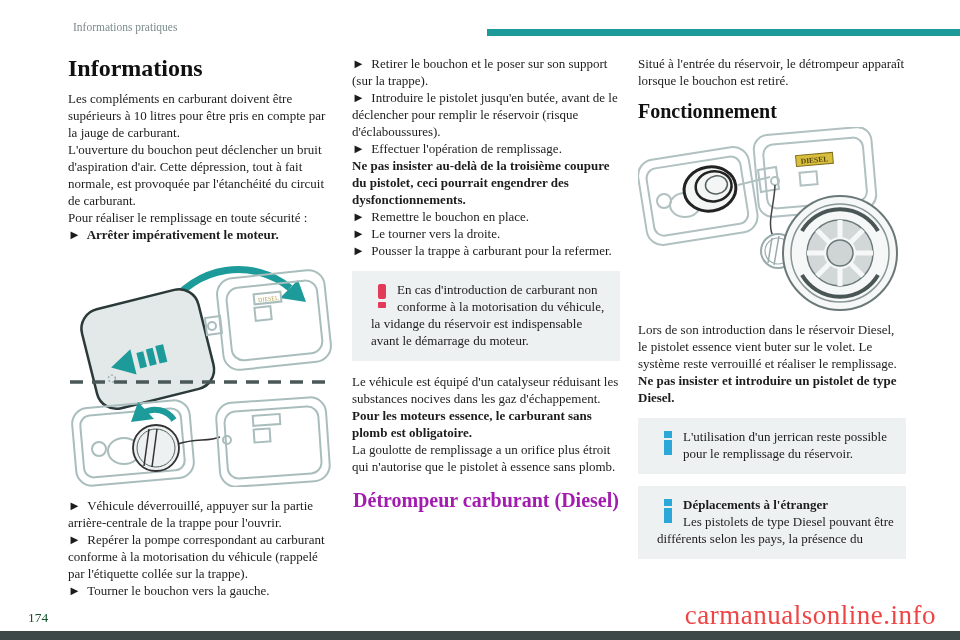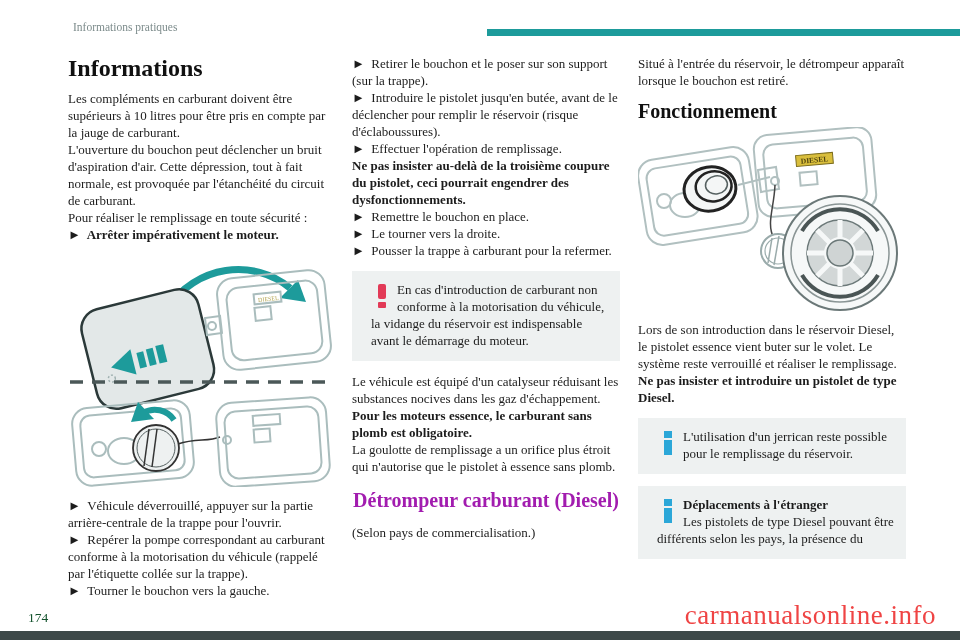--- a/index.html
+++ b/index.html
@@ -130,21 +130,20 @@
           <i class="dot" style="display:block"></i>
         </span>
       <span class="txt">En cas d'introduction de carburant non conforme à la motorisation du véhicule, la vidange du réservoir est indispensable avant le démarrage du moteur.</span>
     </div>
 
     <p>Le véhicule est équipé d'un catalyseur réduisant les substances nocives dans les gaz d'échappement.</p>
     <p class="bold">Pour les moteurs essence, le carburant sans plomb est obligatoire.</p>
     <p>La goulotte de remplissage a un orifice plus étroit qui n'autorise que le pistolet à essence sans plomb.</p>
 
     <h2 class="h2">Détrompeur carburant (Diesel)</h2>
-    <p>(Selon pays de commercialisation.)</p>
   </div>
 
   <div class="col col3">
     <p>Situé à l'entrée du réservoir, le détrompeur apparaît lorsque le bouchon est retiré.</p>
     <h3 class="h3">Fonctionnement</h3>
 
     <div class="figure" style="margin:6px 0 8px;">
       <svg viewBox="0 0 268 186" width="268" height="186">
 
         <g stroke="#b1c0c0" fill="none" stroke-width="2">

